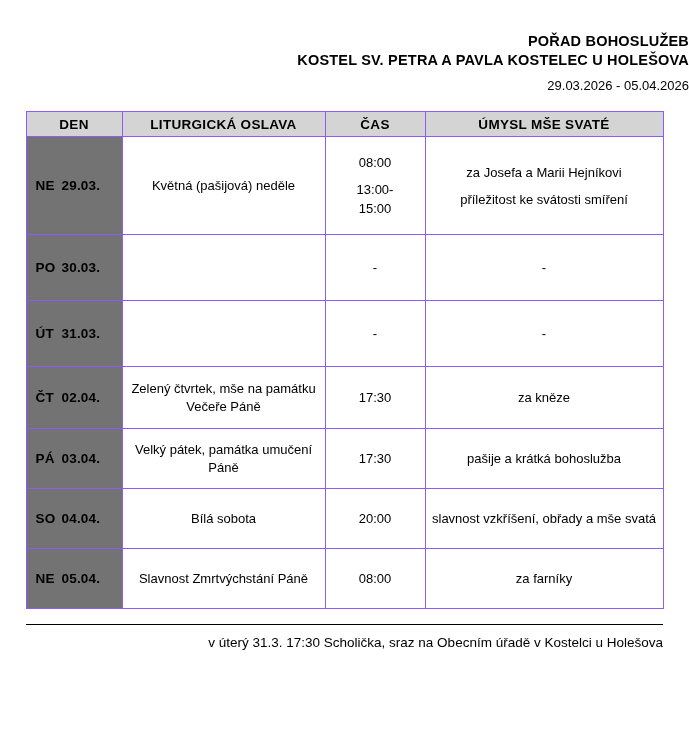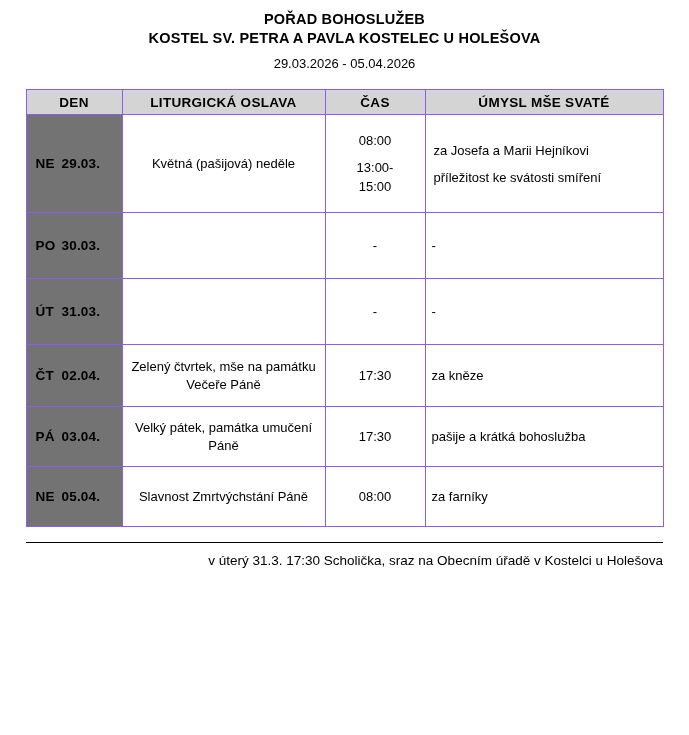--- a/index.html
+++ b/index.html
@@ -16,22 +16,22 @@
     overflow: hidden;
   }
   .page {
     width: 689px;
     height: 735px;
     box-sizing: border-box;
     padding: 0;
     position: relative;
   }
   .header {
-    text-align: center;
-    padding-top: 10px;
+    text-align: right;
+    padding-top: 32px;
   }
   .header .line1 {
     font-size: 14.5px;
     font-weight: bold;
     letter-spacing: 0.2px;
     line-height: 19px;
   }
   .header .line2 {
     font-size: 14.5px;
     font-weight: bold;
@@ -91,20 +91,21 @@
     text-align: center;
     padding: 12px;
   }
   td.plain-cell .sub {
     display: block;
     line-height: 19px;
     padding: 4px 4px;
   }
   td.int-cell {
     font-size: 13px;
+    text-align: center;
     padding: 0 6px;
     line-height: 18px;
   }
   td.int-cell .sub {
     display: block;
     line-height: 19px;
     padding: 4px 2px;
   }
   .tall-1 { height: 76px; }
   .tall-2 { height: 66px; }
@@ -200,20 +201,28 @@
 
       <tr class="tall-6">
         <td class="day-cell">
           <span class="dow">PÁ</span><span class="dte">03.04.</span>
         </td>
         <td class="cel-cell">Velký pátek, památka umučení Páně</td>
         <td class="plain-cell">17:30</td>
         <td class="int-cell">pašije a krátká bohoslužba</td>
       </tr>
 
+      <tr class="tall-7">
+        <td class="day-cell">
+          <span class="dow">SO</span><span class="dte">04.04.</span>
+        </td>
+        <td class="cel-cell">Bílá sobota</td>
+        <td class="plain-cell">20:00</td>
+        <td class="int-cell">slavnost vzkříšení, obřady a mše svatá</td>
+      </tr>
 
       <tr class="tall-8">
         <td class="day-cell">
           <span class="dow">NE</span><span class="dte">05.04.</span>
         </td>
         <td class="cel-cell">Slavnost Zmrtvýchstání Páně</td>
         <td class="plain-cell">08:00</td>
         <td class="int-cell">za farníky</td>
       </tr>
     </tbody>

